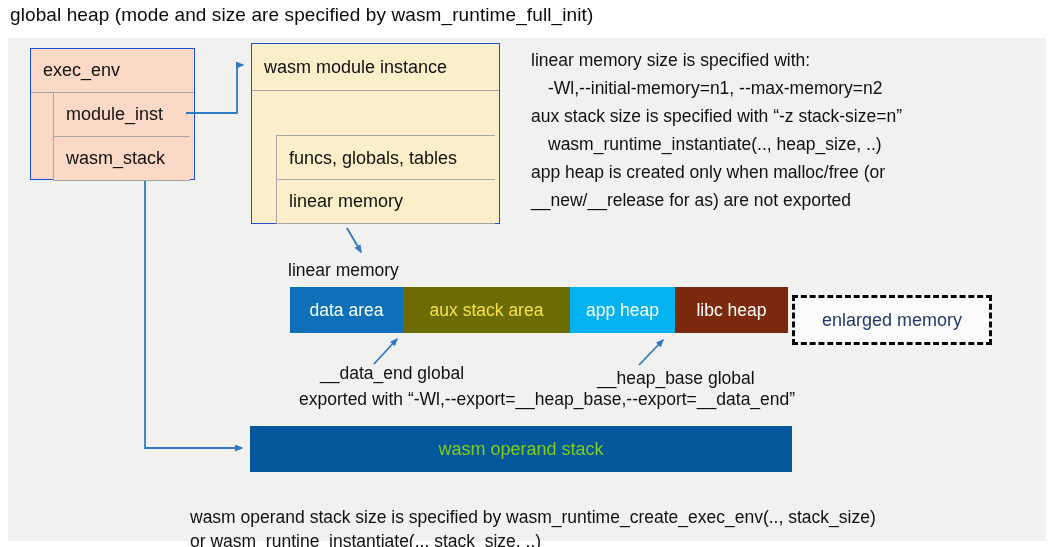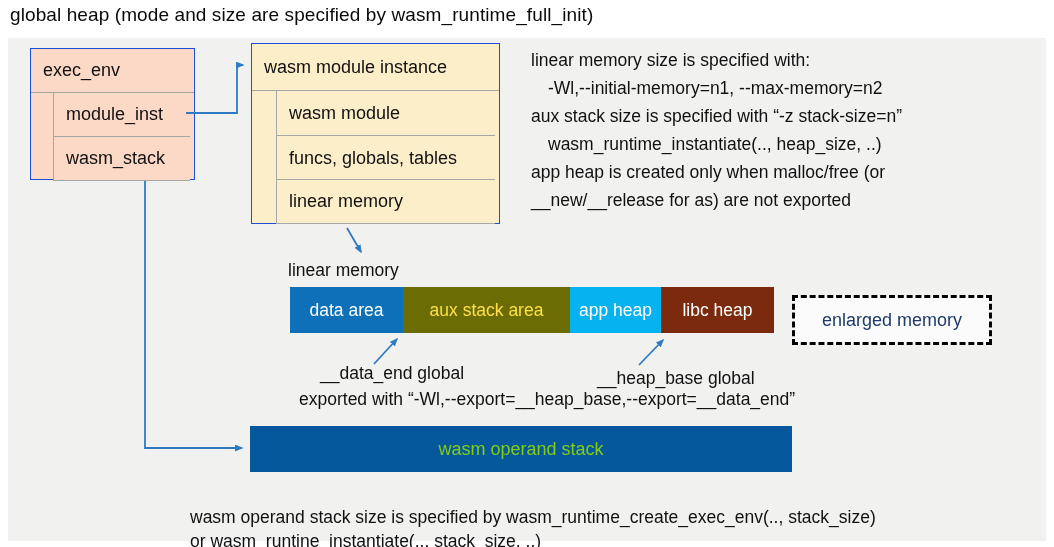--- a/index.html
+++ b/index.html
@@ -46,21 +46,21 @@
   .notes-right .indent { padding-left:17px; }
   
   .lm-label { position:absolute; left:288px; top:260px; font-size:17.5px; }
   .membar { position:absolute; left:290px; top:287px; height:46px; display:flex; }
   .membar .seg {
     display:flex; align-items:center; justify-content:center;
     font-size:17.5px; color:#fff; white-space:nowrap;
   }
   .seg.w0 { width:113px; }
   .seg.w1 { width:167px; }
-  .seg.w2 { width:91px; }
+  .seg.w2 { width:105px; }
   .seg.w3 { width:113px; }
   .enlarged {
     position:absolute; left:792px; top:295px; width:200px; height:50px;
     border:3px dashed #000; background:#fbfbfb;
     display:flex; align-items:center; justify-content:center;
     font-size:18px;
     text-align:center;
   }
   
   .ann { position:absolute; font-size:17.5px; color:#111; white-space:nowrap; }
@@ -89,21 +89,20 @@
   <div class="panel"></div>
 
   <div class="struct execenv">
     <div class="hdr">exec_env</div>
     <div class="row r0">module_inst</div>
     <div class="row r1">wasm_stack</div>
   </div>
 
   <div class="struct modinst">
     <div class="hdr">wasm module instance</div>
-    <div class="row r0">wasm module</div>
     <div class="row r1">funcs, globals, tables</div>
     <div class="row r2">linear memory</div>
   </div>
 
   <div class="notes-right">
     <div>linear memory size is specified with:</div>
     <div class="indent">-Wl,--initial-memory=n1, --max-memory=n2</div>
     <div>aux stack size is specified with “-z stack-size=n”</div>
     <div class="indent">wasm_runtime_instantiate(.., heap_size, ..)</div>
     <div>app heap is created only when malloc/free (or</div>

